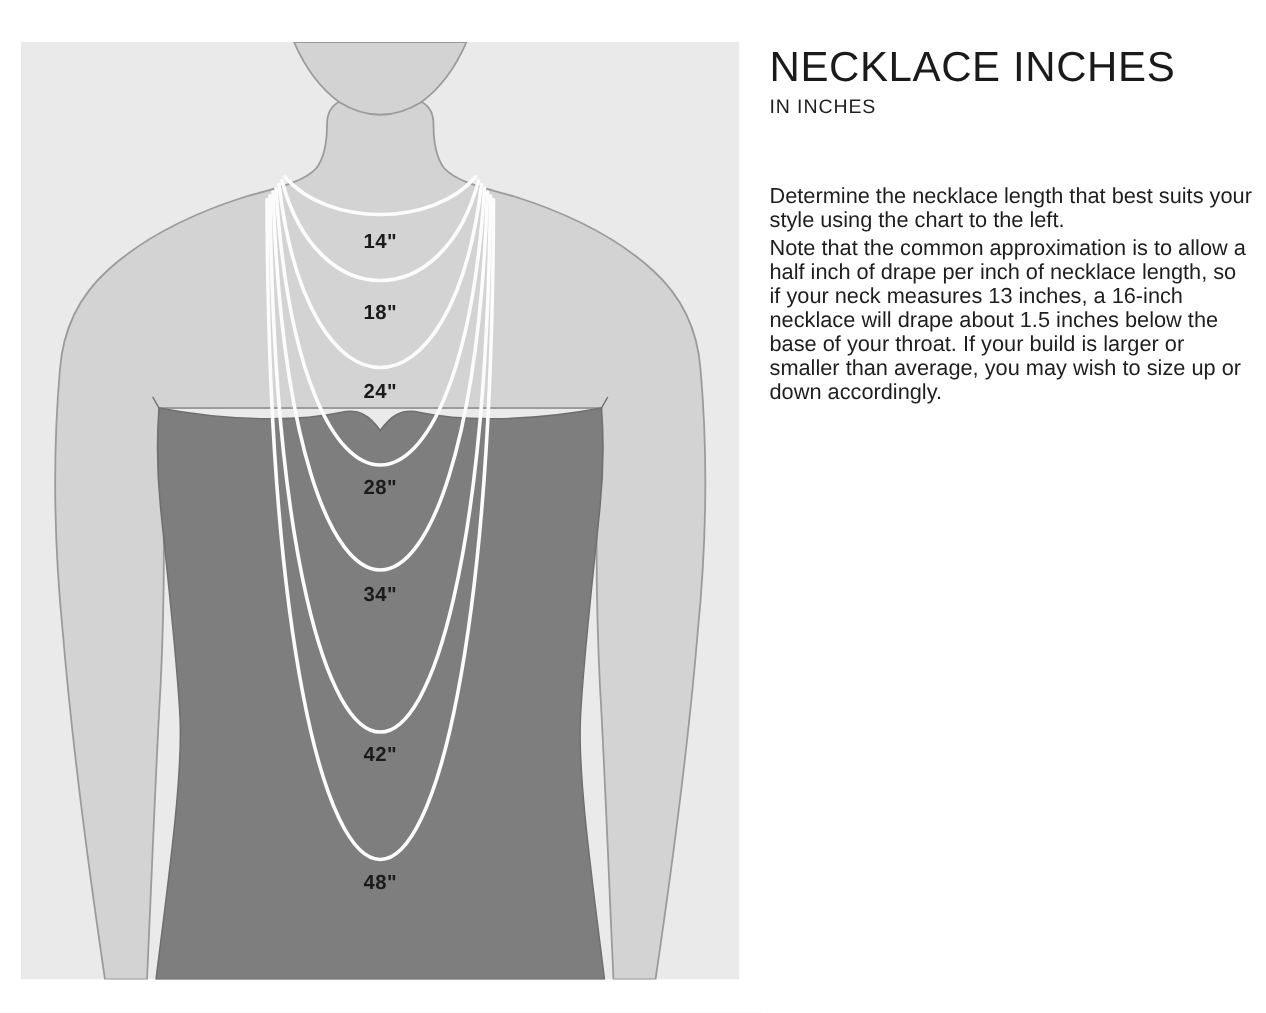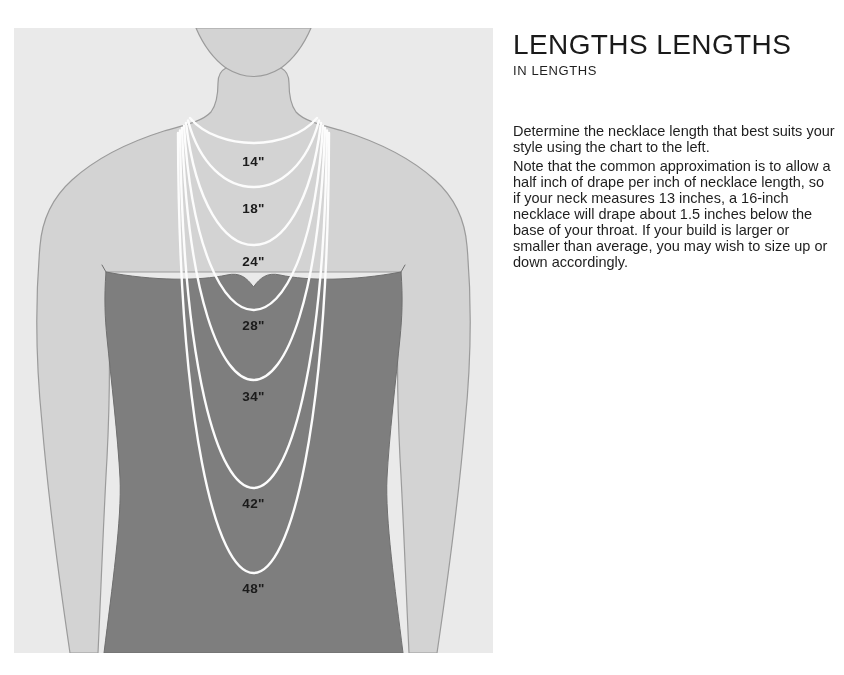--- a/index.html
+++ b/index.html
@@ -135,21 +135,21 @@
           <text x="239.5" y="233" text-anchor="middle" dominant-baseline="central" class="chain-label" fill="#1b1b1b">24"</text>
           <text x="239.5" y="297" text-anchor="middle" dominant-baseline="central" class="chain-label" fill="#1b1b1b">28"</text>
           <text x="239.5" y="368" text-anchor="middle" dominant-baseline="central" class="chain-label" fill="#1b1b1b">34"</text>
           <text x="239.5" y="475" text-anchor="middle" dominant-baseline="central" class="chain-label" fill="#1b1b1b">42"</text>
           <text x="239.5" y="560" text-anchor="middle" dominant-baseline="central" class="chain-label" fill="#1b1b1b">48"</text>
         </g>
     </svg>
   </div>
 
   <div class="info-column">
-    <h1 class="info-title">LENGTHS LENGTHS</h1>
-    <div class="info-subtitle">IN LENGTHS</div>
+    <h1 class="info-title">NECKLACE INCHES</h1>
+    <div class="info-subtitle">IN INCHES</div>
     <div class="info-paragraphs">
       <p>Determine the necklace length that best suits your style using the chart to the left.</p>
       <p>Note that the common approximation is to allow a half inch of drape per inch of necklace length, so if your neck measures 13 inches, a 16-inch necklace will drape about 1.5 inches below the base of your throat. If your build is larger or smaller than average, you may wish to size up or down accordingly.</p>
     </div>
   </div>
 
 </div>
 
 </body></html>

